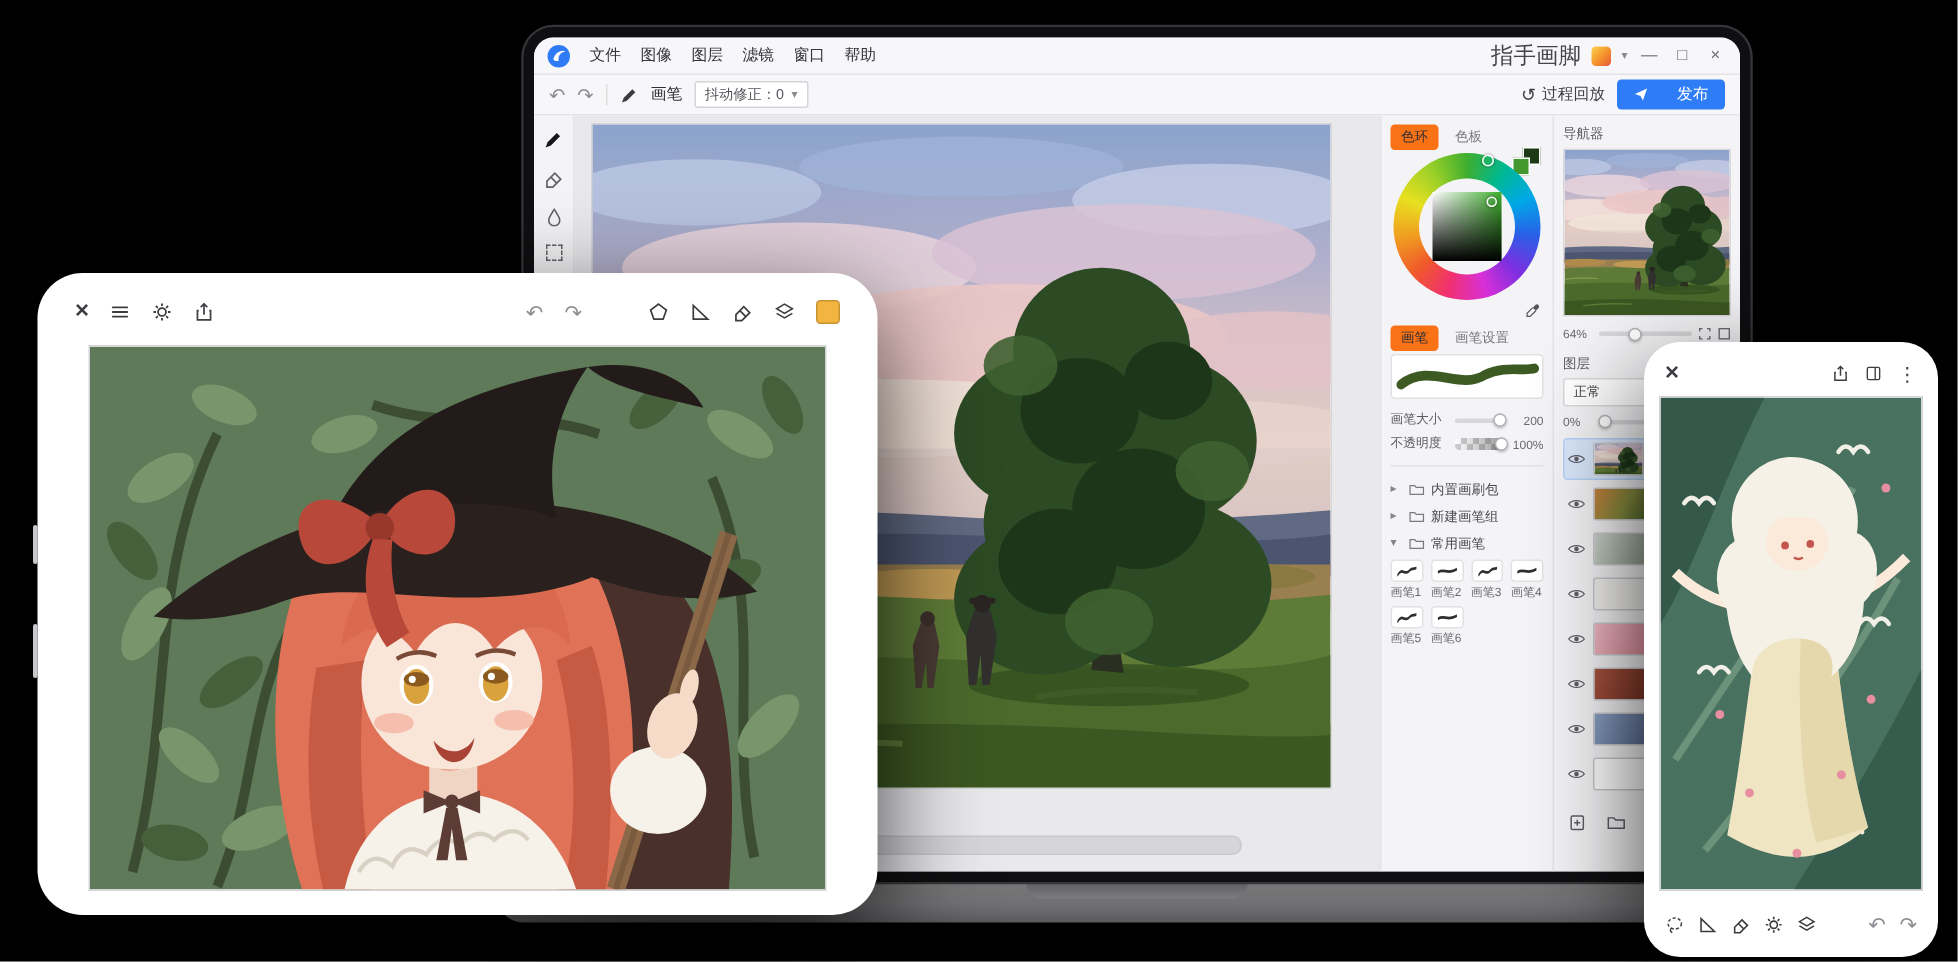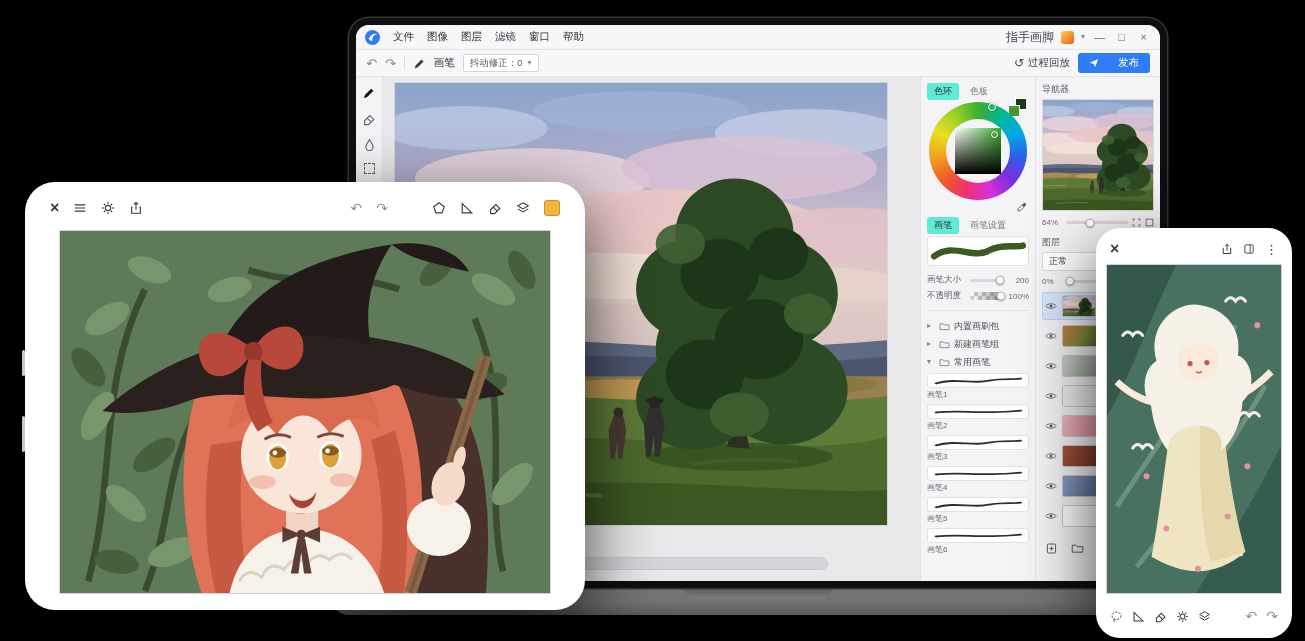--- a/index.html
+++ b/index.html
@@ -11,21 +11,21 @@
 
 #laptop{left:349px;top:18px;width:818px;height:570px;background:#0f0f11;border-radius:20px;padding:7px;box-shadow:0 0 0 1.5px #36363a,0 30px 80px rgba(0,0,0,.65);z-index:1}
 #screen{width:100%;height:100%;border-radius:13px;overflow:hidden;background:#f7f7f9;display:flex;flex-direction:column}
 #laptop-base{left:331px;top:588px;width:854px;height:27px;background:linear-gradient(#eeeef0,#c2c3c7 55%,#87888c);border-radius:5px 5px 18px 18px;z-index:0}
 #laptop-notch{position:absolute;left:50%;top:0;transform:translateX(-50%);width:148px;height:11px;background:linear-gradient(#bfc0c4,#dfdfe3);border-radius:0 0 11px 11px}
 
 #titlebar{height:25px;display:flex;align-items:center;padding:0 9px;gap:13px;border-bottom:1px solid #e4e4e8;background:#f7f7f9;flex:none}
 .logo{width:15px;height:15px;border-radius:50%;background:#2f7bf6;display:flex;align-items:center;justify-content:center;flex:none}
 .menu{font-size:10.5px;color:#35353a}
 #titlebar .right{margin-left:auto;display:flex;align-items:center;gap:7px}
-.acct{font-size:12px;color:#44444a}
+.acct{font-size:15px;color:#44444a}
 .avatar{width:13px;height:13px;border-radius:3px;background:linear-gradient(135deg,#ffd24a,#f28b2a 60%,#e5533a)}
 .caret{font-size:8px;color:#8a8a90;line-height:1}
 .wc{font-size:11px;color:#6a6a70;width:15px;text-align:center;line-height:1}
 
 #toolbar{height:27px;display:flex;align-items:center;padding:0 10px;gap:8px;border-bottom:1px solid #e4e4e8;background:#f7f7f9;flex:none}
 .tbico{font-size:13px;color:#8c8c92;line-height:1}
 .vsep{width:1px;height:14px;background:#ddd}
 .tblabel{font-size:10.5px;color:#2e2e33}
 .penico{color:#3a3a40;display:flex}
 .dd{display:flex;align-items:center;gap:5px;background:#fff;border:1px solid #d4d4da;border-radius:2px;padding:1.5px 6px;font-size:9.5px;color:#55555c}
@@ -39,21 +39,21 @@
 .rico.active{color:#17171b}
 .dashbox{width:11px;height:11px;border:1.2px dashed currentColor;display:block}
 #canvas-area{flex:1;background:#e9e9ec;position:relative;min-width:0}
 #painting{position:absolute;left:12px;top:6px;width:492px;height:442px;box-shadow:0 0 0 1px rgba(0,0,0,.08)}
 #painting svg{width:100%;height:100%}
 #hscroll{position:absolute;left:55%;transform:translateX(-50%);bottom:11px;width:300px;height:13px;border-radius:7px;background:#d6d6da;border:1px solid #c9c9cd}
 
 #colorpanel{width:116px;background:#f4f4f6;border-right:1px solid #e4e4e8;border-left:1px solid #e4e4e8;padding:6px;position:relative;flex:none}
 .tabsrow{display:flex;gap:4px;margin-bottom:2px}
 .chip{font-size:9px;color:#77777d;padding:2px 7px;border-radius:3px;white-space:nowrap}
-.chip.active{background:#5eead4;color:#2f2f34}
+.chip.active{background:#f97316;color:#2f2f34}
 .swpair{position:absolute;top:21px;right:8px;width:19px;height:19px}
 .swb{position:absolute;right:0;top:0;width:12px;height:12px;background:#1d3a17;border:1px solid #fff}
 .swf{position:absolute;left:0;bottom:0;width:12px;height:12px;background:#43992e;border:1px solid #fff}
 .wheelwrap{width:98px;height:98px;margin:2px auto 0;position:relative}
 .ring{position:absolute;inset:0;border-radius:50%;background:conic-gradient(#3fae2f,#00b890,#00a8e8,#2a5fe8,#7a2fe0,#d82fd8,#f03070,#f05a2a,#f0a020,#e8e020,#9cd028,#3fae2f)}
 .ringhole{position:absolute;left:17px;top:17px;width:64px;height:64px;border-radius:50%;background:#f4f4f6}
 .svsq{position:absolute;left:26px;top:26px;width:46px;height:46px;background:linear-gradient(to top,#000,rgba(0,0,0,0)),linear-gradient(to right,#fff,#3fae2f)}
 .svdot{position:absolute;right:3px;top:3px;width:7px;height:7px;border:1.5px solid #fff;border-radius:50%;box-shadow:0 0 2px rgba(0,0,0,.5)}
 .ringdot{position:absolute;left:60%;top:1px;width:8px;height:8px;border:1.5px solid #fff;border-radius:50%;box-shadow:0 0 2px rgba(0,0,0,.5)}
 .dropperrow{display:flex;justify-content:flex-end;padding:2px 2px 4px;color:#55555b}
@@ -62,21 +62,21 @@
 .slbl{font-size:8.5px;color:#5c5c62;width:38px;flex:none}
 .slider{position:relative;flex:1;height:3px;background:#d7d7db;border-radius:2px}
 .slider.checker{height:8px;border-radius:3px;background:linear-gradient(to right,rgba(70,70,70,0),rgba(70,70,70,.55)),repeating-conic-gradient(#cfcfd3 0 25%,#fff 0 50%);background-size:auto,8px 8px}
 .knob{position:absolute;top:50%;transform:translate(-50%,-50%);width:9px;height:9px;border-radius:50%;background:#fff;border:1px solid #b3b3b8;box-shadow:0 1px 2px rgba(0,0,0,.25)}
 .sval{font-size:8px;color:#6a6a70;width:22px;text-align:right;flex:none}
 .hdiv{height:1px;background:#e3e3e7;margin:6px 0}
 .group{display:flex;align-items:center;gap:4px;height:18px;color:#4a4a50}
 .chev{font-size:8px;color:#85858b;width:8px;line-height:1}
 .foldico{display:flex;color:#7a7a80}
 .glbl{font-size:9px}
-.brushgrid{display:grid;grid-template-columns:1fr;gap:4px 5px;margin-top:2px}
+.brushgrid{display:grid;grid-template-columns:1fr 1fr 1fr 1fr;gap:4px 5px;margin-top:2px}
 .bstroke{background:#fff;border:1px solid #e2e2e6;border-radius:3px;height:15px;display:flex;align-items:center;padding:0 3px}
 .bname{font-size:8px;color:#6a6a70;margin-top:1px;display:block}
 
 #rightpanel{width:124px;background:#f4f4f6;padding:6px;display:flex;flex-direction:column;flex:none}
 .ptitle{font-size:9px;color:#5c5c62;margin-bottom:3px}
 .navthumb{height:112px;background:#fff;border:1px solid #d9d9dd;margin-bottom:4px;overflow:hidden}
 .navthumb svg{width:100%;height:100%}
 .zoomrow{display:flex;align-items:center;gap:4px;height:15px;margin-bottom:6px;color:#6a6a70}
 .zval{font-size:8px;width:20px;flex:none;color:#6a6a70}
 .fitico{display:flex;color:#6a6a70}

